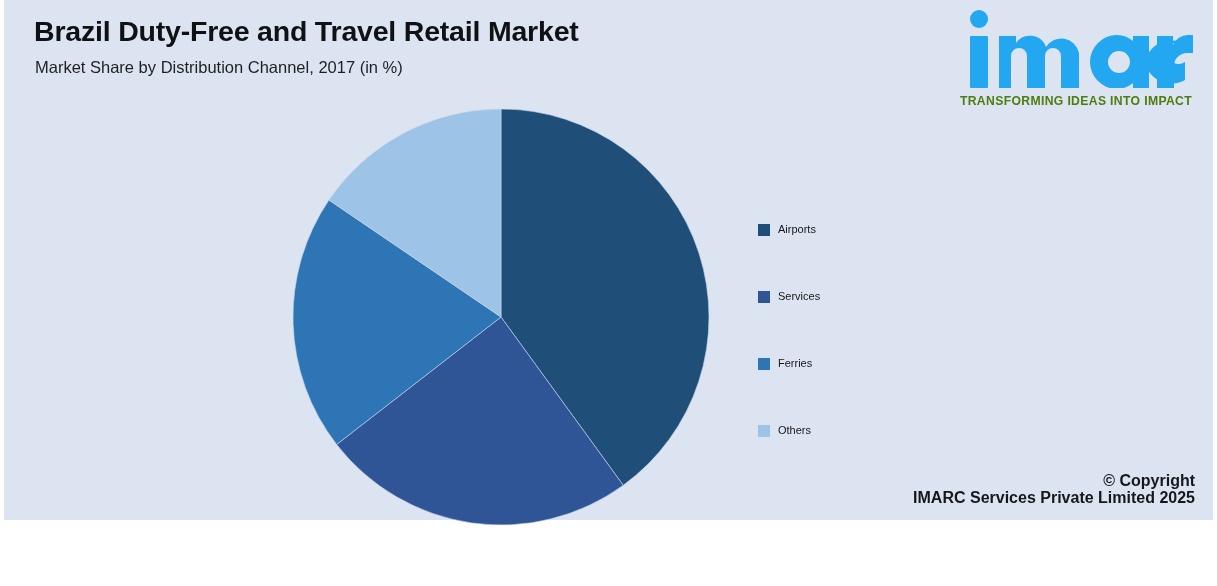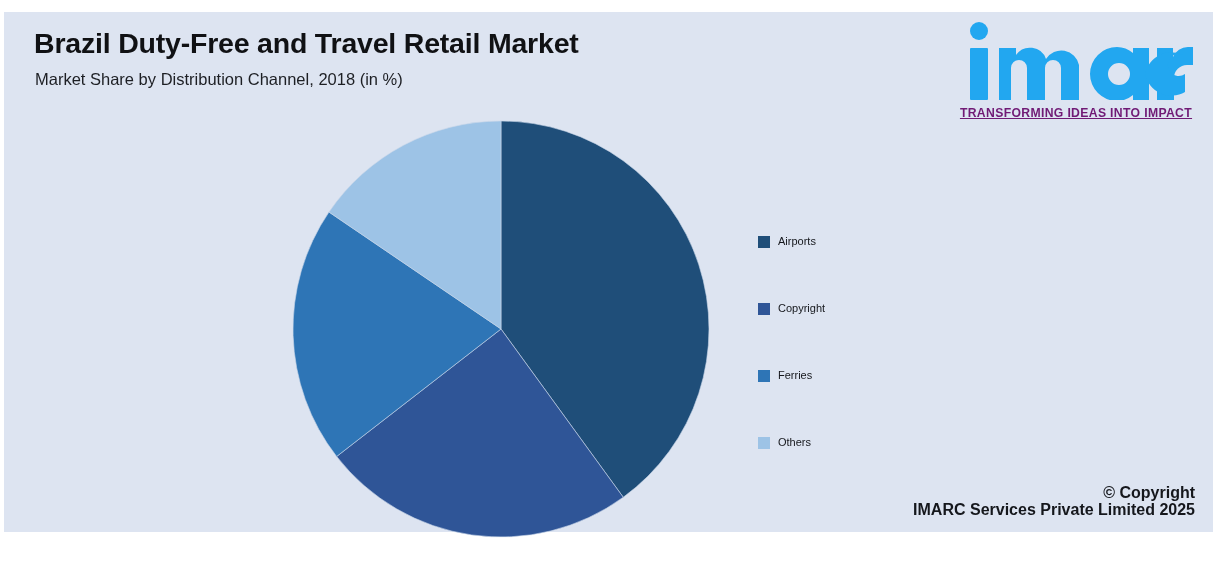--- a/index.html
+++ b/index.html
@@ -11,21 +11,21 @@
     position: relative;
     width: 1217px;
     height: 586px;
     background: #ffffff;
     font-family: "Liberation Sans", sans-serif;
     overflow: hidden;
   }
   #canvas {
     position: absolute;
     left: 4px;
-    top: 12px;
+    top: 0;
     width: 1209px;
     height: 520px;
     background: #dde4f1;
   }
 
   
   #chart-title {
     position: absolute;
     left: 30px;
     top: 15px;
@@ -61,24 +61,23 @@
     height: 80px;
   }
   #logo-tagline {
     position: absolute;
     left: 0;
     top: 86px;
     width: 238px;
     text-align: center;
     font-size: 12.2px;
     font-weight: bold;
-    color: #701a75;
+    color: #4d7c0f;
     letter-spacing: 0.35px;
     white-space: nowrap;
-    text-decoration: underline;
   }
 
   
   #pie-wrap {
     position: absolute;
     left: 288px;
     top: 108px;
     width: 418px;
     height: 418px;
   }
@@ -124,21 +123,21 @@
   }
   #copyright div { white-space: nowrap; }
 </style>
 </head>
 <body>
 
 <div id="page">
   <div id="canvas">
 
     <div id="chart-title">Brazil Duty-Free and Travel Retail Market</div>
-    <div id="chart-subtitle">Market Share by Distribution Channel, 2018 (in %)</div>
+    <div id="chart-subtitle">Market Share by Distribution Channel, 2017 (in %)</div>
 
     <div id="logo-block">
       <svg id="logo-wordmark" viewBox="0 0 238 80">
         <g fill="#22A7F0">
           <circle cx="22" cy="11" r="9"></circle>
           <rect x="13" y="28" width="18" height="52" rx="1"></rect>
           <path d="M42 28 h17 v7 a17 17 0 0 1 30 4 a18 18 0 0 1 33 6 v35 h-18 v-32
                    a8 8 0 0 0 -16 0 v32 h-18 v-32 a8 8 0 0 0 -16 0 v32 h-12 z"></path>
           <path d="M160 27 a27 27 0 1 0 0 54 a25 25 0 0 0 16 -6 v5 h16 v-52 h-16 v5
                    a25 25 0 0 0 -16 -6 z m2 16 a11 11 0 1 1 0 22 a11 11 0 0 1 0 -22 z"></path>
@@ -163,21 +162,21 @@
 
     <div id="legend">
 
       <div class="legend-item">
         <span class="legend-swatch" style="background: rgb(31, 78, 121);"></span>
         <span class="legend-label">Airports</span>
       </div>
 
       <div class="legend-item">
         <span class="legend-swatch" style="background: rgb(47, 85, 151);"></span>
-        <span class="legend-label">Copyright</span>
+        <span class="legend-label">Services</span>
       </div>
 
       <div class="legend-item">
         <span class="legend-swatch" style="background: rgb(46, 117, 182);"></span>
         <span class="legend-label">Ferries</span>
       </div>
 
       <div class="legend-item">
         <span class="legend-swatch" style="background: rgb(157, 195, 230);"></span>
         <span class="legend-label">Others</span>

